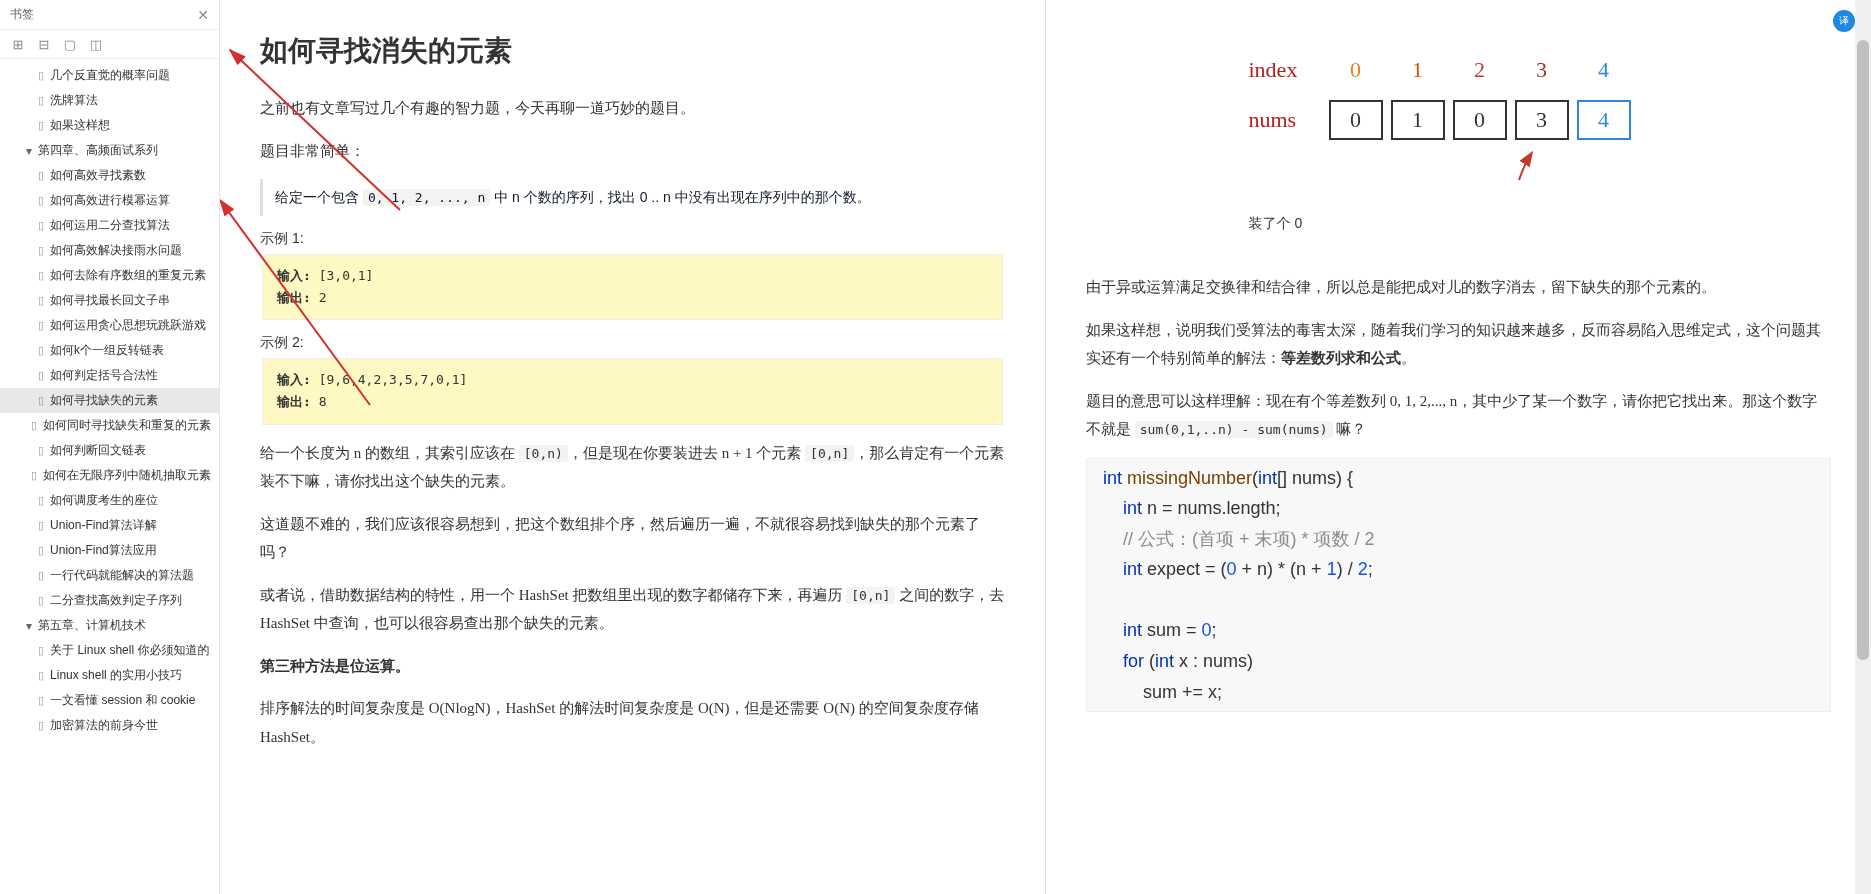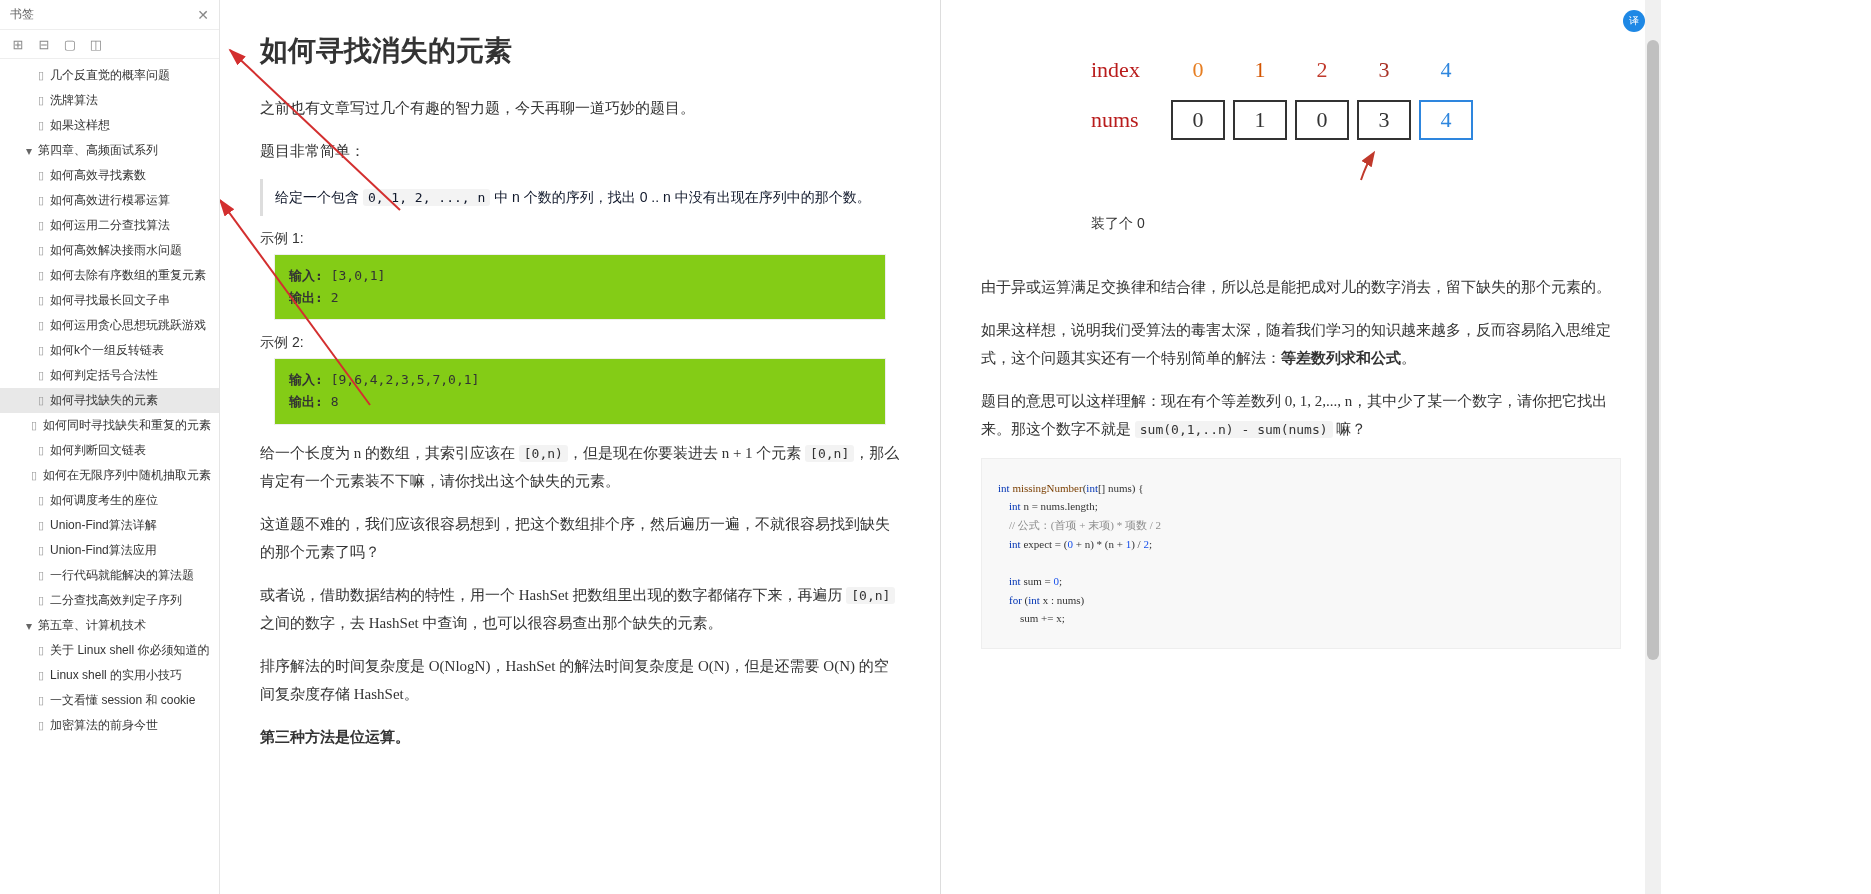--- a/index.html
+++ b/index.html
@@ -1,17 +1,17 @@
 <!DOCTYPE html>
 <html><head>
 <meta charset="utf-8">
 <style>
 *{box-sizing:border-box;margin:0;padding:0}
 body{font-family:"Microsoft YaHei","PingFang SC",sans-serif;font-size:13px;color:#333;background:#fff;overflow:hidden}
-.app{display:flex;height:894px;width:1661px}
+.app{display:flex;height:894px;width:1871px}
 .sidebar{width:220px;border-right:1px solid #e5e5e5;display:flex;flex-direction:column;background:#fff}
 .sb-header{display:flex;align-items:center;justify-content:space-between;padding:6px 10px;border-bottom:1px solid #eee}
 .sb-title{font-size:12px;color:#666}
 .sb-close{cursor:pointer;color:#888;font-size:14px}
 .sb-toolbar{display:flex;gap:10px;padding:6px 10px;border-bottom:1px solid #eee}
 .sb-toolbar span{width:16px;height:16px;display:inline-flex;align-items:center;justify-content:center;color:#888;cursor:pointer}
 .sb-tree{flex:1;overflow-y:auto;padding:4px 0}
 .tree-item{display:flex;align-items:center;padding:4px 8px;font-size:12px;color:#333;cursor:pointer;white-space:nowrap}
 .tree-item.active{background:#e8e8e8}
 .tree-item.chapter{font-weight:500}
@@ -19,34 +19,34 @@
 .tree-item .ind1{width:18px;display:inline-block}
 .tree-item .ind2{width:30px;display:inline-block}
 .tree-item .bicon{color:#999;margin-right:6px;font-size:11px}
 .content{flex:1;display:flex;overflow:hidden;position:relative}
 .page{flex:1;padding:20px 40px 30px 40px;overflow-y:auto;position:relative}
 .page.left{border-right:1px solid #ddd}
 .arrow-red{position:absolute;pointer-events:none}
 h1{font-family:"SimSun",serif;font-size:28px;font-weight:700;margin:12px 0 24px}
 .para{font-family:"SimSun",serif;font-size:15px;line-height:1.9;margin-bottom:14px}
 .quote{border-left:3px solid #ddd;padding:6px 12px;margin:8px 0 14px;color:#0f172a;font-size:14px;line-height:1.8}
-.codeblk{background:#84cc16;border:1px solid #eee;padding:10px 14px;margin:6px 14px 14px;font-family:Consolas,monospace;font-size:13px;line-height:1.7}
+.codeblk{background:#fef9c3;border:1px solid #eee;padding:10px 14px;margin:6px 2px 14px;font-family:Consolas,monospace;font-size:13px;line-height:1.7}
 .subh{font-weight:400;font-size:14px;margin:6px 0}
 code.il{background:#f3f3f3;padding:1px 5px;border-radius:3px;font-family:Consolas,monospace;font-size:13px}
 .diagram{margin:30px auto 20px;width:420px}
 .drow{display:flex;align-items:center;margin-bottom:10px}
 .dlabel{width:80px;font-family:"Times New Roman",serif;font-size:22px;color:#b91c1c}
 .dcells{display:flex;gap:8px}
 .dcell{width:54px;height:40px;display:flex;align-items:center;justify-content:center;font-size:22px;font-family:"Times New Roman",serif}
 .idx0{color:#e67e22}.idx1{color:#d35400}.idx2{color:#c0392b}.idx3{color:#a93226}.idx4{color:#2e86de}
 .numcell{border:2px solid #333}
 .numcell.blue{border-color:#2e86de;color:#2e86de}
 .dcaption{text-align:left;margin-top:28px;font-size:14px}
 .bold{font-weight:700}
-.codesrc{background:#f8f8f8;border:1px solid #eee;padding:20px 16px;font-family:Liberation Serif, serif;font-size:11px;line-height:1.7;white-space:pre}
+.codesrc{background:#f8f8f8;border:1px solid #eee;padding:4px 16px;font-family:Liberation Sans, sans-serif;font-size:18px;line-height:1.7;white-space:pre}
 .kw{color:#0033b3}.typ{color:#0033b3}.fn{color:#7a3e00}.num{color:#1750eb}.cmt{color:#8c8c8c}
 .badge{position:absolute;top:10px;right:16px;width:22px;height:22px;border-radius:50%;background:#1e88e5;color:#fff;font-size:10px;display:flex;align-items:center;justify-content:center}
 .scrollbar-track{position:absolute;right:0;top:0;width:16px;height:100%;background:#f0f0f0}
 .scrollbar-thumb{position:absolute;right:2px;width:12px;background:#c0c0c0;border-radius:6px}
 </style>
 </head>
 <body>
 
 <div class="app">
   <div class="sidebar">
@@ -234,22 +234,22 @@
         <span class="bold">输入:</span><span> [9,6,4,2,3,5,7,0,1]</span><br>
         <span class="bold">输出:</span><span> 8</span>
       </div>
       <p class="para">
         <span>给一个长度为 n 的数组，其索引应该在 </span><code class="il">[0,n)</code><span>，但是现在你要装进去 n + 1 个元素 </span><code class="il">[0,n]</code><span>，那么肯定有一个元素装不下嘛，请你找出这个缺失的元素。</span>
       </p>
       <p class="para">这道题不难的，我们应该很容易想到，把这个数组排个序，然后遍历一遍，不就很容易找到缺失的那个元素了吗？</p>
       <p class="para">
         <span>或者说，借助数据结构的特性，用一个 HashSet 把数组里出现的数字都储存下来，再遍历 </span><code class="il">[0,n]</code><span> 之间的数字，去 HashSet 中查询，也可以很容易查出那个缺失的元素。</span>
       </p>
+      <p class="para bold">第三种方法是位运算。</p>
       <p class="para">排序解法的时间复杂度是 O(NlogN)，HashSet 的解法时间复杂度是 O(N)，但是还需要 O(N) 的空间复杂度存储 HashSet。</p>
-      <p class="para bold">第三种方法是位运算。</p>
     </div>
 
     <div class="page">
       <div class="badge">译</div>
       <div class="diagram">
         <div class="drow">
           <div class="dlabel">index</div>
           <div class="dcells" id="idxrow">
               <div class="dcell idx0">0</div>
               <div class="dcell idx1">1</div>

